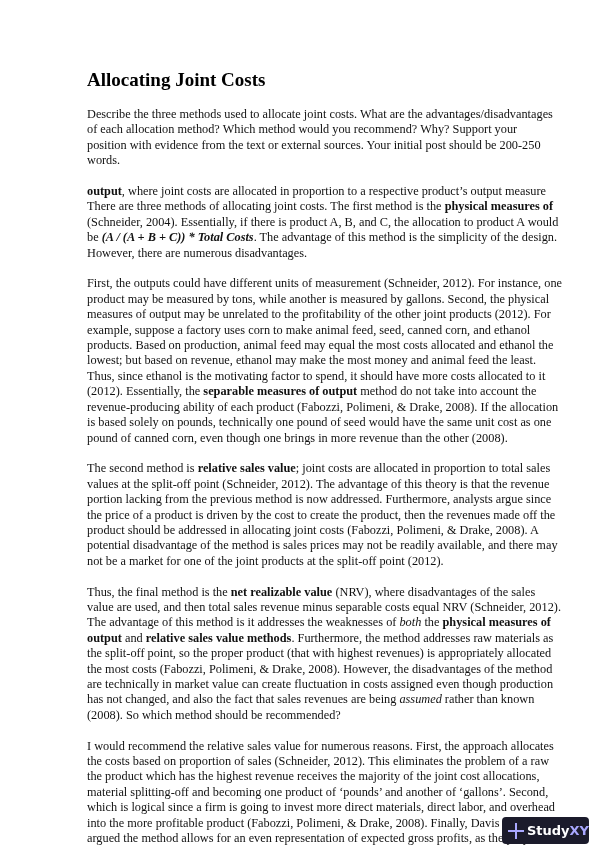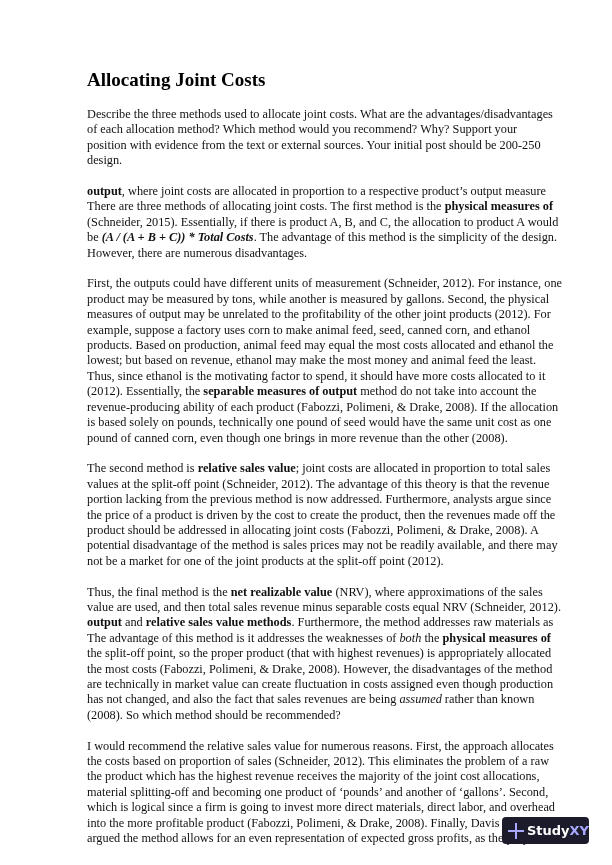--- a/index.html
+++ b/index.html
@@ -83,27 +83,27 @@
 </head>
 <body>
 
 <div class="page">
   <h1 class="title">Allocating Joint Costs</h1>
 
   <div class="para">
     <span class="line">Describe the three methods used to allocate joint costs.  What are the advantages/disadvantages</span>
     <span class="line">of each allocation method?  Which method would you recommend?  Why?  Support your</span>
     <span class="line">position with evidence from the text or external sources. Your initial post should be 200-250</span>
-    <span class="line">design.</span>
+    <span class="line">words.</span>
   </div>
 
   <div class="para">
     <span class="line"><b>output</b><span>, where joint costs are allocated in proportion to a respective product’s output measure</span></span>
     <span class="line"><span>There are three methods of allocating joint costs.  The first method is the </span><b>physical measures of</b></span>
-    <span class="line">(Schneider, 2015).  Essentially, if there is product A, B, and C, the allocation to product A would</span>
+    <span class="line">(Schneider, 2004).  Essentially, if there is product A, B, and C, the allocation to product A would</span>
     <span class="line"><span>be </span><b><i>(A / (A + B + C)) * Total Costs</i></b><span>.  The advantage of this method is the simplicity of the design.</span></span>
     <span class="line">However, there are numerous disadvantages.</span>
   </div>
 
   <div class="para">
     <span class="line">First, the outputs could have different units of measurement (Schneider, 2012).  For instance, one</span>
     <span class="line">product may be measured by tons, while another is measured by gallons.  Second, the physical</span>
     <span class="line">measures of output may be unrelated to the profitability of the other joint products (2012).  For</span>
     <span class="line">example, suppose a factory uses corn to make animal feed, seed, canned corn, and ethanol</span>
     <span class="line">products.  Based on production, animal feed may equal the most costs allocated and ethanol the</span>
@@ -119,24 +119,24 @@
     <span class="line"><span>The second method is </span><b>relative sales value</b><span>; joint costs are allocated in proportion to total sales</span></span>
     <span class="line">values at the split-off point (Schneider, 2012).  The advantage of this theory is that the revenue</span>
     <span class="line">portion lacking from the previous method is now addressed.  Furthermore, analysts argue since</span>
     <span class="line">the price of a product is driven by the cost to create the product, then the revenues made off the</span>
     <span class="line">product should be addressed in allocating joint costs (Fabozzi, Polimeni, &amp; Drake, 2008).  A</span>
     <span class="line">potential disadvantage of the method is sales prices may not be readily available, and there may</span>
     <span class="line">not be a market for one of the joint products at the split-off point (2012).</span>
   </div>
 
   <div class="para">
-    <span class="line"><span>Thus, the final method is the </span><b>net realizable value</b><span> (NRV), where approximations of the sales</span></span>
+    <span class="line"><span>Thus, the final method is the </span><b>net realizable value</b><span> (NRV), where disadvantages of the sales</span></span>
     <span class="line">value are used, and then total sales revenue minus separable costs equal NRV (Schneider, 2012).</span>
+    <span class="line"><span>The advantage of this method is it addresses the weaknesses of </span><i>both</i><span> the </span><b>physical measures of</b></span>
     <span class="line"><b>output</b><span> and </span><b>relative sales value methods</b><span>.  Furthermore, the method addresses raw materials as</span></span>
-    <span class="line"><span>The advantage of this method is it addresses the weaknesses of </span><i>both</i><span> the </span><b>physical measures of</b></span>
     <span class="line">the split-off point, so the proper product (that with highest revenues) is appropriately allocated</span>
     <span class="line">the most costs (Fabozzi, Polimeni, &amp; Drake, 2008).  However, the disadvantages of the method</span>
     <span class="line">are technically in market value can create fluctuation in costs assigned even though production</span>
     <span class="line"><span>has not changed, and also the fact that sales revenues are being </span><i>assumed</i><span> rather than known</span></span>
     <span class="line">(2008).  So which method should be recommended?</span>
   </div>
 
   <div class="para">
     <span class="line">I would recommend the relative sales value for numerous reasons.  First, the approach allocates</span>
     <span class="line">the costs based on proportion of sales (Schneider, 2012).  This eliminates the problem of a raw</span>

